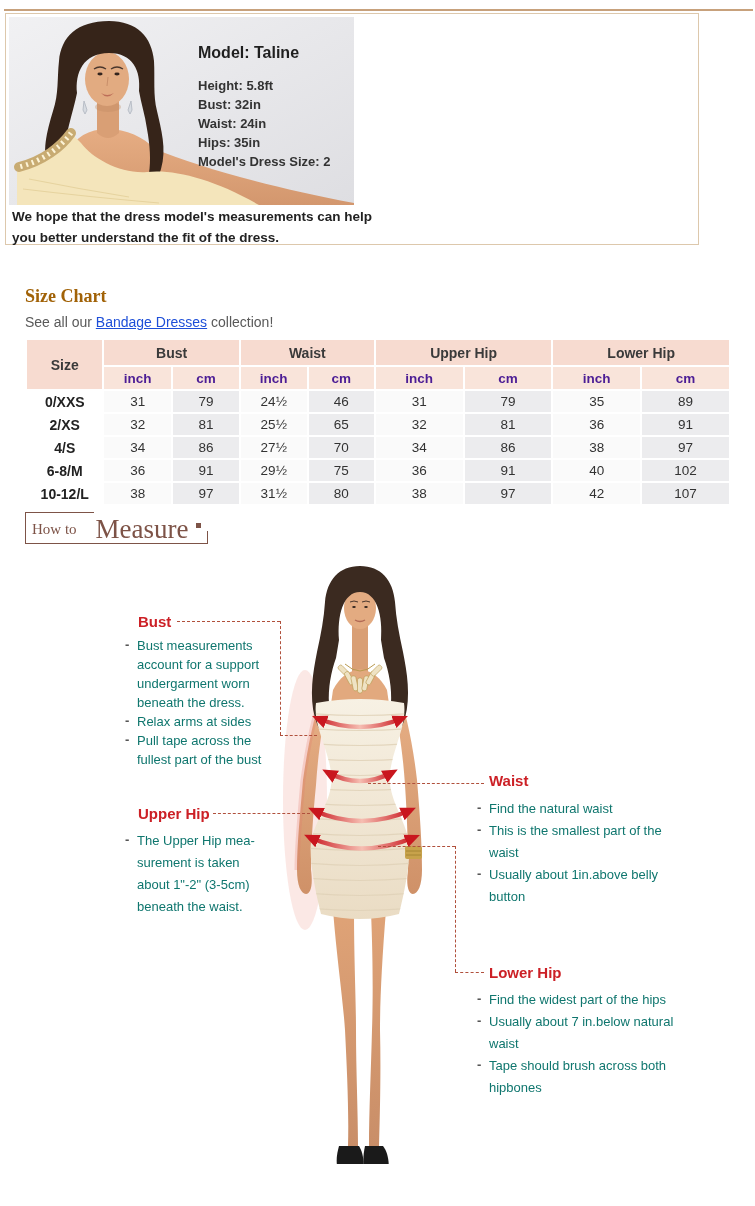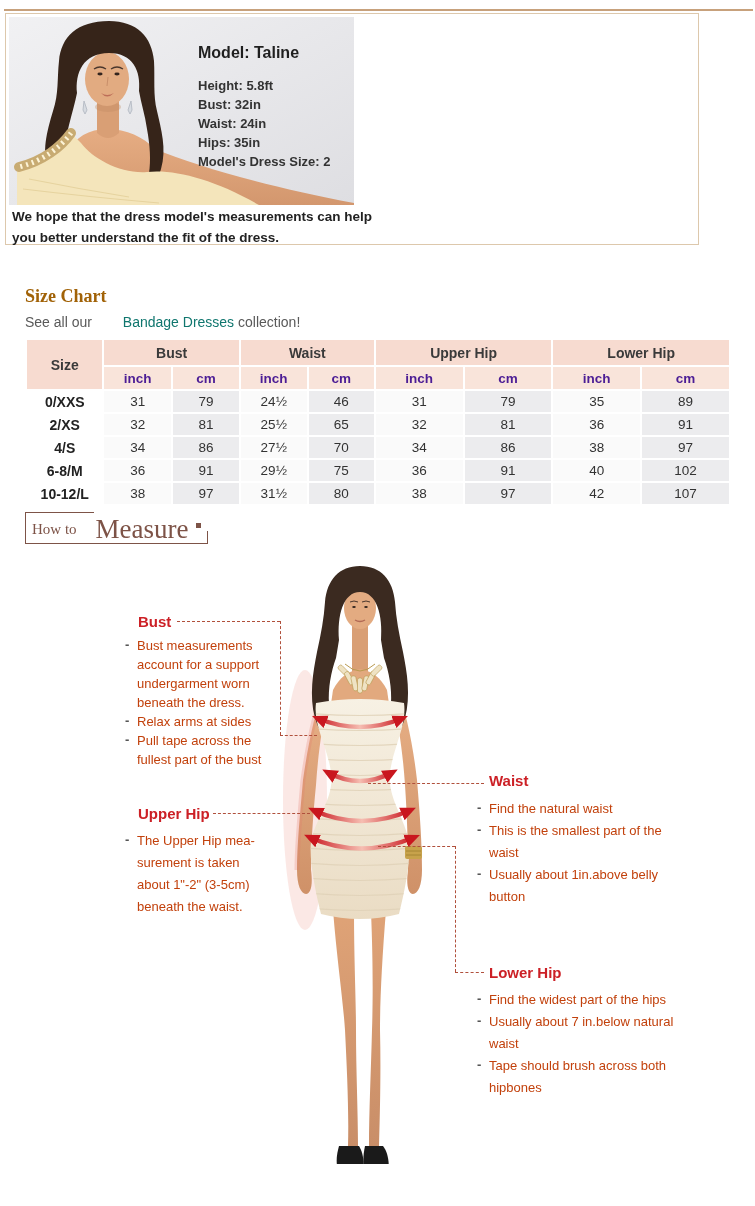--- a/index.html
+++ b/index.html
@@ -16,21 +16,21 @@
   .model-text{position:absolute;left:192px;top:30px;}
   .model-title{font-size:16px;font-weight:bold;color:#1f1f1f;margin:0 0 14px 0;}
   .model-stats div{font-size:13px;font-weight:bold;color:#333;line-height:19px;}
   .box-caption{position:absolute;left:6px;top:192px;font-size:13.5px;font-weight:bold;
                color:#222;line-height:21px;white-space:pre-line;}
 
   
   .sc-heading{position:absolute;left:25px;top:286px;font-family:"Liberation Serif",serif;
               font-size:18px;font-weight:bold;color:#a16207;}
   .sc-link-line{position:absolute;left:25px;top:314px;font-size:14px;color:#595959;}
-  .sc-link-line a{color:#0f766e;cursor:pointer;margin-left:27px;}
+  .sc-link-line a{color:#1d4ed8;text-decoration:underline;cursor:pointer;}
 
   .size-table{position:absolute;left:25px;top:338px;width:706px;
               border-collapse:separate;border-spacing:2px;font-size:13.5px;color:#333;}
   .size-table th,.size-table td{text-align:center;padding:1px 0;}
   .grp{background:#f7dbd0;font-weight:bold;color:#3a3a3a;height:23px;font-size:14px;}
   .unit{background:#f9e4da;font-weight:bold;color:#4c1d95;height:20px;}
   .sizecell{background:#ffffff;font-weight:bold;color:#222;height:19px;font-size:14px;}
   .inchcell{background:#fafafa;}
   .cmcell{background:#ececee;}
 
@@ -41,21 +41,21 @@
   .htm-heading::before{content:"";position:absolute;left:0;top:0;width:68px;border-top:1px solid #7d5347;}
   .htm-heading::after{content:"";position:absolute;right:0;bottom:0;height:12px;border-right:1px solid #7d5347;}
   .htm-small{font-size:15px;padding-bottom:4px;}
   .htm-large{font-size:27px;line-height:26px;margin-left:19px;}
   .htm-dot{width:5px;height:5px;background:#7d5347;margin:0 0 14px 7px;}
 
   
   .diagram{position:absolute;left:0;top:552px;width:755px;height:654px;}
   .figure{position:absolute;left:275px;top:8px;}
   .d-label{position:absolute;color:#cc2026;font-weight:bold;font-size:15px;}
-  .d-list{position:absolute;font-size:13px;color:#c2410c;}
+  .d-list{position:absolute;font-size:13px;color:#0f766e;}
   .d-list .li{position:relative;padding-left:13px;white-space:pre-line;}
   .lh19 .li{line-height:19px;}
   .lh22 .li{line-height:22px;}
   .d-list .li::before{content:"-";position:absolute;left:1px;top:-1px;color:#555;font-weight:bold;}
   .leader-h{position:absolute;height:0;border-top:1px dashed #b0503c;}
   .leader-v{position:absolute;width:0;border-left:1px dashed #b0503c;}
 </style>
 </head>
 <body>
 

